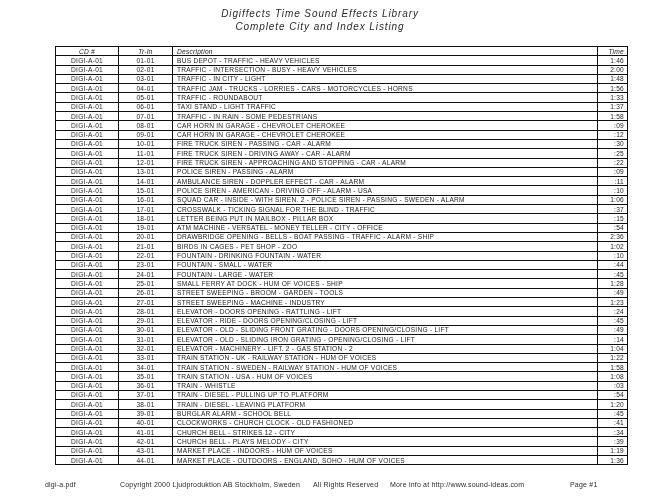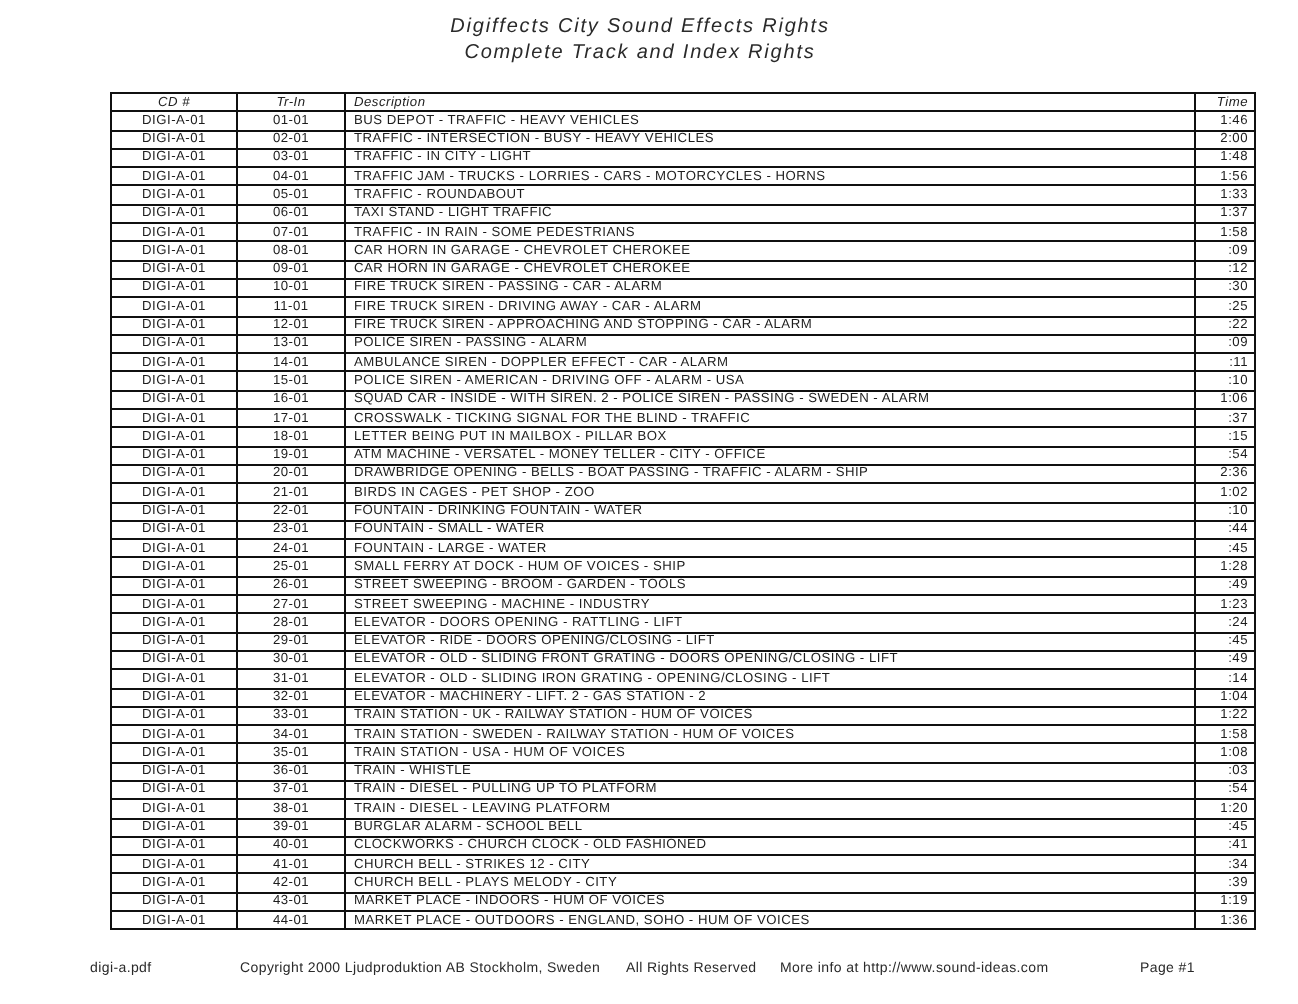--- a/index.html
+++ b/index.html
@@ -45,22 +45,22 @@
   .f-rights    { left:313px; }
   .f-info      { left:390px; }
   .f-page      { left:570px; }
 </style>
 </head>
 <body>
 
 <div class="page">
 
   <div class="title-block">
-    <div class="title-line">Digiffects City Sound Effects Rights</div>
-    <div class="title-line">Complete Track and Index Rights</div>
+    <div class="title-line">Digiffects Time Sound Effects Library</div>
+    <div class="title-line">Complete City and Index Listing</div>
   </div>
 
   <table class="tracks">
     <colgroup>
       <col class="c-cd">
         <col class="c-tr">
         <col class="c-desc">
         <col class="c-time">
     </colgroup>
     <thead>

